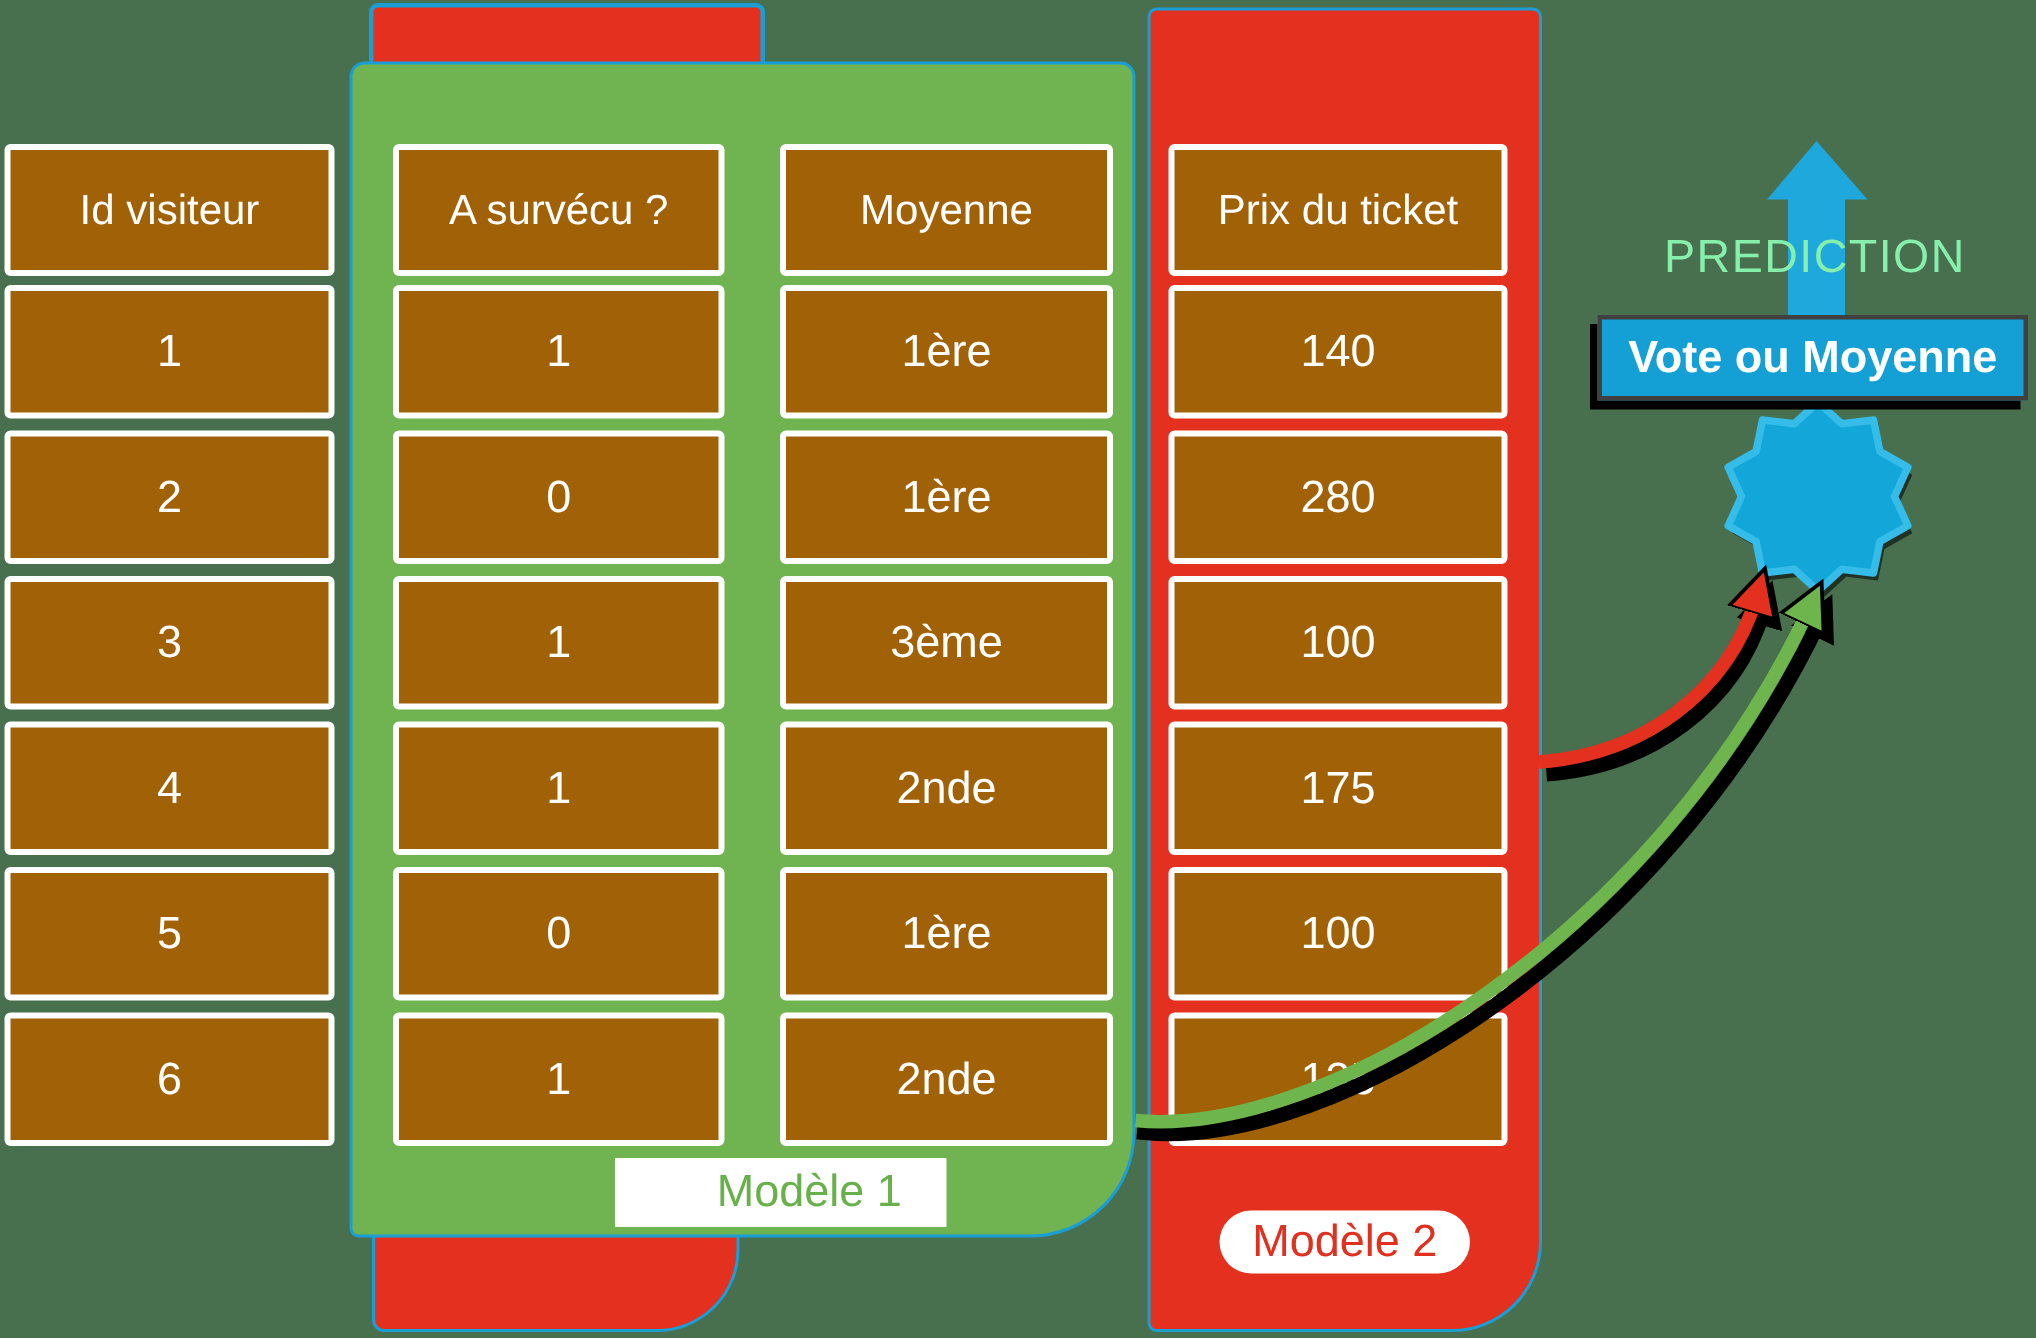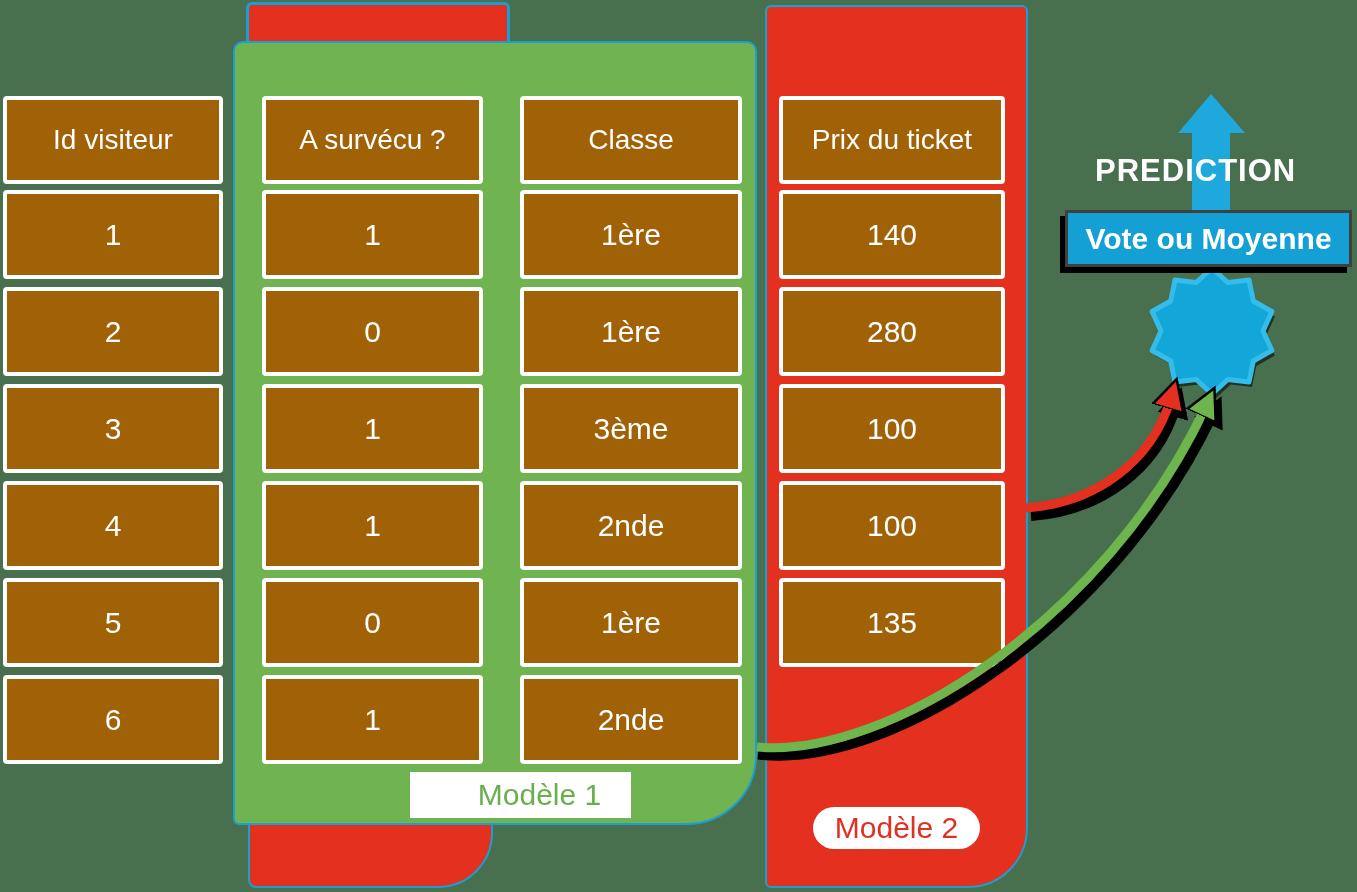--- a/index.html
+++ b/index.html
@@ -59,22 +59,22 @@
     display:flex;align-items:center;justify-content:center;
     font-size:30px;
   }
   .model1-label{left:410px;top:772px;width:183px;height:46px;color:#68b14a;padding-left:38px;}
   .model2-label{left:813px;top:807px;width:167px;height:42px;color:#e0301f;border-radius:21px;}
   
   .overlay{position:absolute;left:0;top:0;z-index:4;pointer-events:none;}
   
   .prediction-title{
     position:absolute;left:1095px;top:153px;width:230px;
-    text-align:left;color:#ffffff;
-    font-size:31px;font-weight:bold;letter-spacing:1px;
+    text-align:center;color:#86efac;
+    font-size:31px;font-weight:normal;letter-spacing:1px;
     z-index:5;
   }
   .vote-box{
     position:absolute;left:1065px;top:210px;width:287px;height:57px;
     box-sizing:border-box;
     background:#14a0d4;
     border:3px solid #404040;
     box-shadow:-5px 6px 0 #000000;
     color:#ffffff;font-size:30px;font-weight:bold;
     display:flex;align-items:center;justify-content:center;
@@ -106,34 +106,35 @@
     <div class="cell header">A survécu ?</div>
     <div class="cell row">1</div>
     <div class="cell row">0</div>
     <div class="cell row">1</div>
     <div class="cell row">1</div>
     <div class="cell row">0</div>
     <div class="cell row">1</div>
   </div>
 
   <div class="col col-classe">
-    <div class="cell header">Classe</div>
+    <div class="cell header">Moyenne</div>
     <div class="cell row">1ère</div>
     <div class="cell row">1ère</div>
     <div class="cell row">3ème</div>
     <div class="cell row">2nde</div>
     <div class="cell row">1ère</div>
     <div class="cell row">2nde</div>
   </div>
 
   <div class="col col-prix">
     <div class="cell header">Prix du ticket</div>
     <div class="cell row">140</div>
     <div class="cell row">280</div>
     <div class="cell row">100</div>
+    <div class="cell row">175</div>
     <div class="cell row">100</div>
     <div class="cell row">135</div>
   </div>
 
   <div class="model-label model1-label">Modèle 1</div>
   <div class="model-label model2-label">Modèle 2</div>
 
   <svg class="overlay" width="1357" height="892" viewBox="0 0 1357 892">
     <defs>
       <marker id="mblack" markerUnits="userSpaceOnUse" markerWidth="36" markerHeight="36" viewBox="0 0 10 10" refX="3" refY="5" orient="auto">

